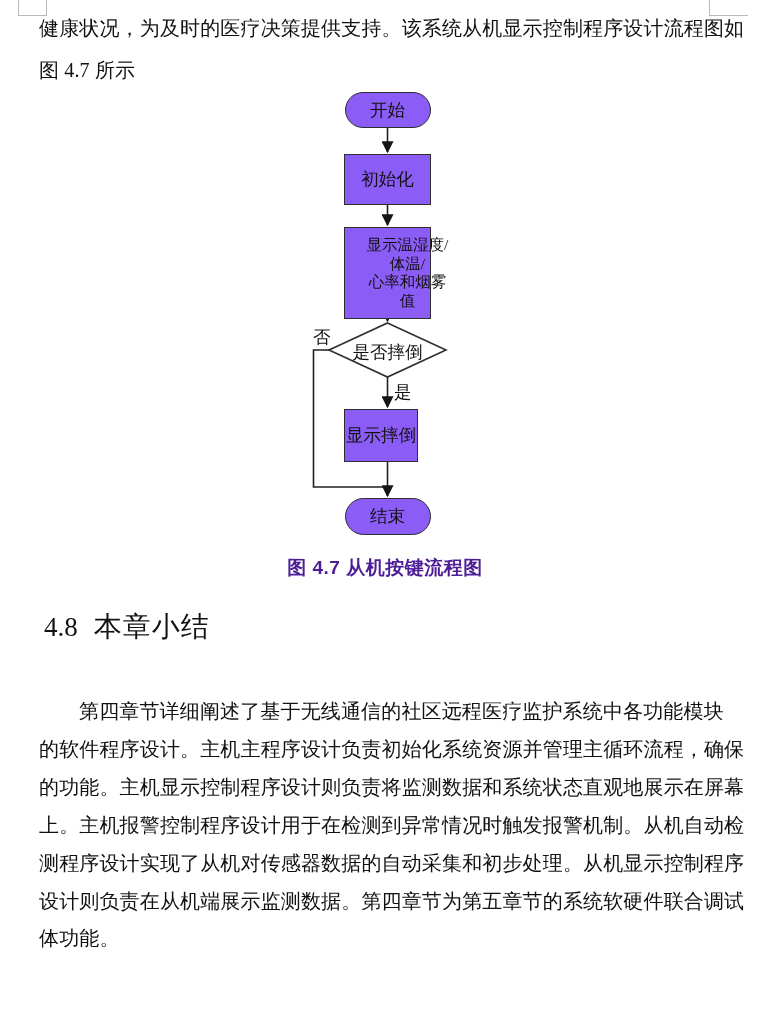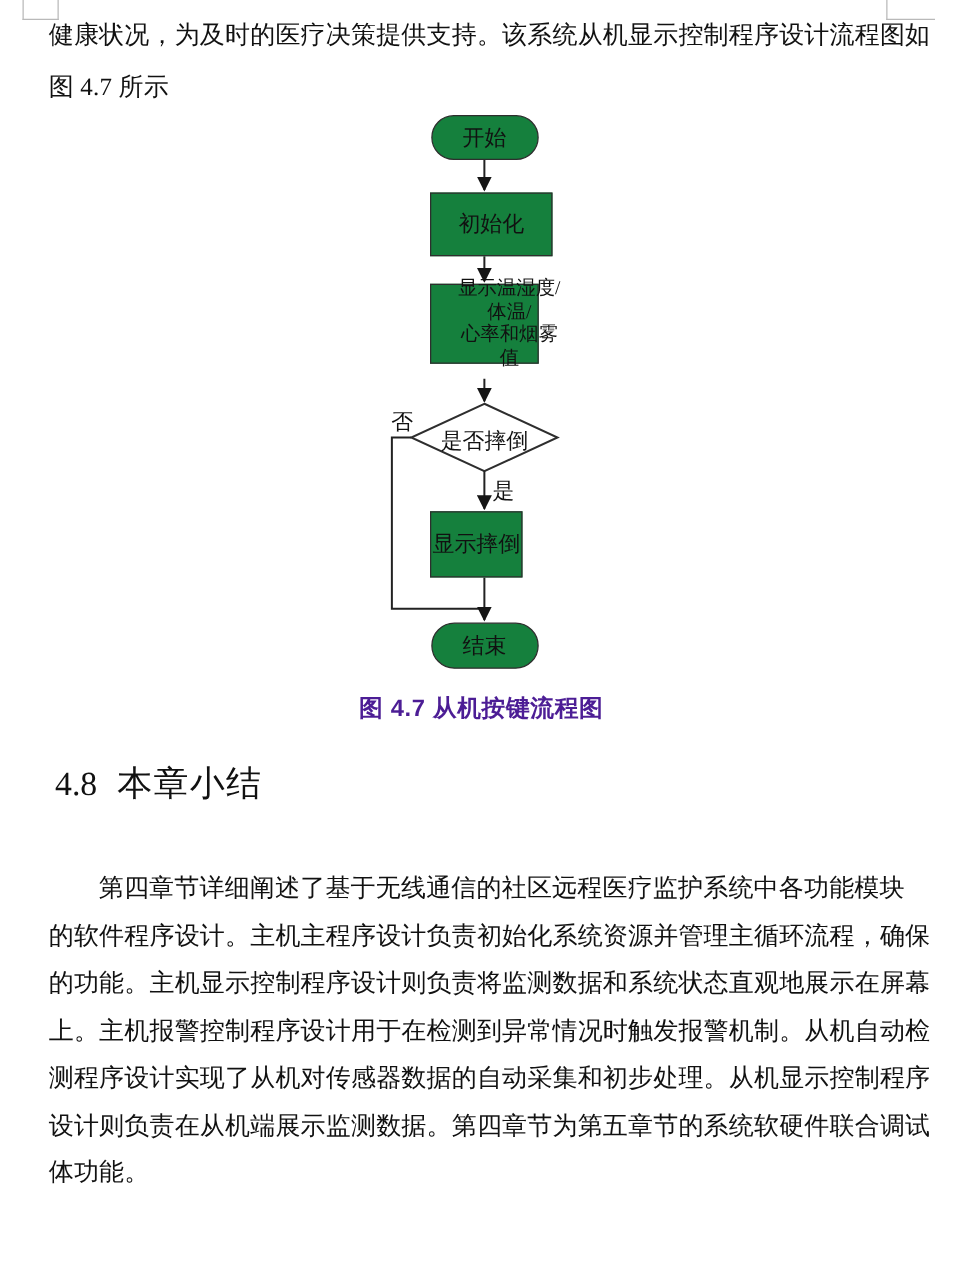--- a/index.html
+++ b/index.html
@@ -18,21 +18,21 @@
 
   
   .intro{left:39px;top:7px;width:710px;font-size:20px;line-height:42px;letter-spacing:0.15px;}
   .intro .tline{white-space:nowrap;}
 
   
   .flowchart{left:0;top:88px;width:782px;height:466px;}
   .flowchart svg{position:absolute;left:0;top:0;}
   .fc-node{
     position:absolute;display:flex;align-items:center;justify-content:center;
-    background:#15803d;border:1.6px solid #2e2e2e;box-sizing:border-box;
+    background:#8b5cf6;border:1.6px solid #2e2e2e;box-sizing:border-box;
     font-size:17.5px;line-height:1.15;text-align:center;color:#111;
   }
   .fc-stadium{border-radius:19px;}
   .fc-display{flex-direction:column;font-size:15.5px;line-height:18.5px;white-space:nowrap;}
   .fc-label{position:absolute;font-size:17.5px;color:#111;background:transparent;}
   .fc-decision-text{position:absolute;left:344px;top:252px;width:87px;text-align:center;font-size:17.5px;}
 
   
   .caption{left:0;top:556px;width:770px;text-align:center;
     font-family:"Liberation Sans","DejaVu Sans",sans-serif;
@@ -79,25 +79,25 @@
 
     <polyline points="329,262 313.5,262 313.5,399 387.5,399" fill="none" stroke="#222" stroke-width="1.6"></polyline>
 
     <line x1="387.5" y1="374" x2="387.5" y2="408" stroke="#222" stroke-width="1.6" marker-end="url(#arw)"></line>
   </svg>
 
   <div class="fc-node fc-stadium" style="left:344.5px;top:4px;width:86px;height:36px;">
     <span>开始</span>
   </div>
 
-  <div class="fc-node" style="left:344px;top:66px;width:98px;height:51px;">
+  <div class="fc-node" style="left:344px;top:66px;width:87px;height:51px;">
     <span>初始化</span>
   </div>
 
-  <div class="fc-node fc-display" style="left:344px;top:139px;width:87px;height:64px;padding-left:40px;">
+  <div class="fc-node fc-display" style="left:344px;top:139px;width:87px;height:92px;padding-left:40px;">
     <span>显示温湿度/</span>
     <span>体温/</span>
     <span>心率和烟雾</span>
     <span>值</span>
   </div>
 
   <div class="fc-decision-text">是否摔倒</div>
 
   <div class="fc-label" style="left:313px;top:237px;">否</div>
   <div class="fc-label" style="left:394px;top:292px;">是</div>

